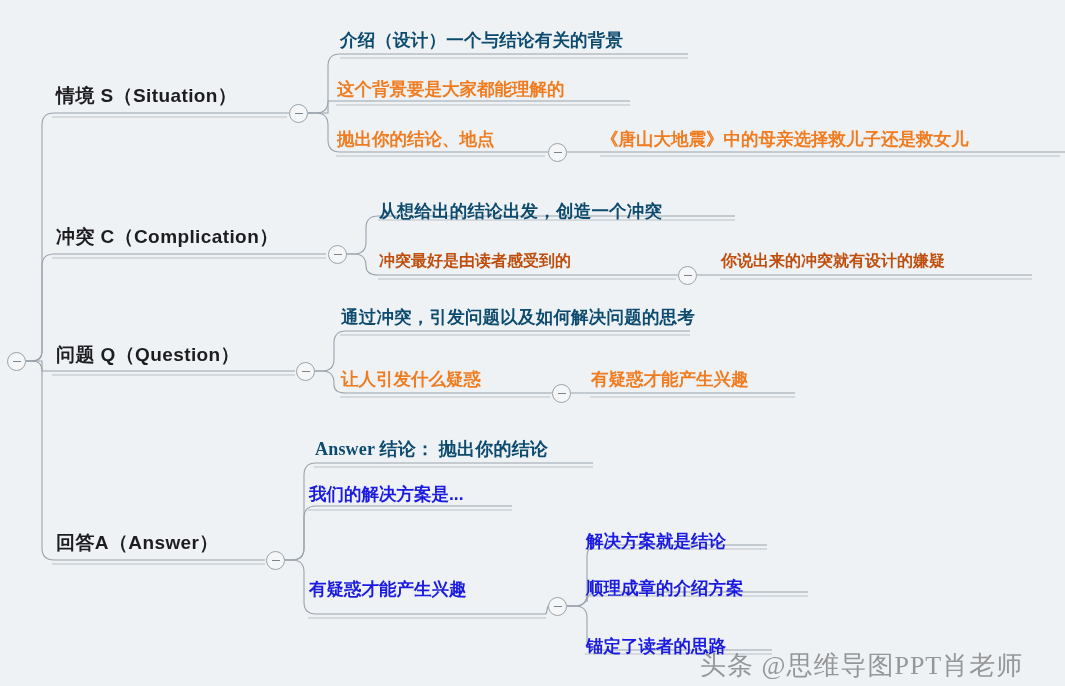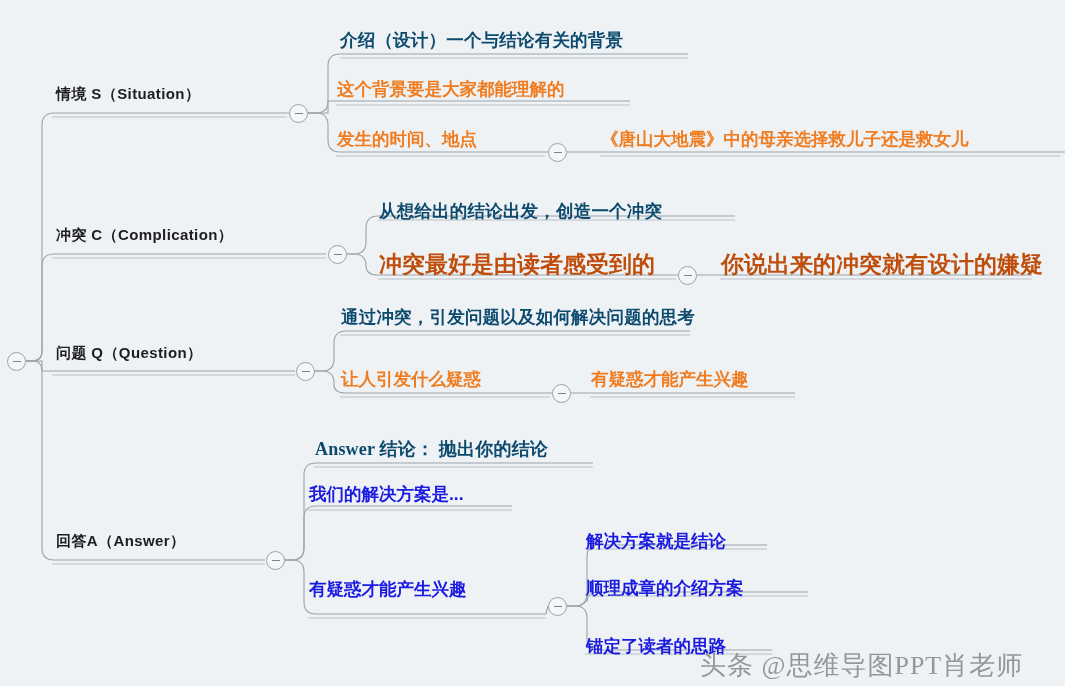--- a/index.html
+++ b/index.html
@@ -29,36 +29,36 @@
   }
   .node {
     position: absolute;
     white-space: nowrap;
     font-weight: bold;
     line-height: 1.1;
     padding-bottom: 3px;
     box-sizing: border-box;
   }
   .node.lvl1 {
-    font-size: 15px;
+    font-size: 19px;
     color: #1d1d1f;
     letter-spacing: 0.4px;
   }
   .node.lvl2-dark {
     font-size: 17.5px;
     color: #0c4a6e;
     letter-spacing: 0.2px;
   }
   .node.orange {
     font-size: 17.5px;
     color: #f07c1f;
     text-align: right;
   }
   .node.orange-dark {
-    font-size: 23px;
+    font-size: 16px;
     color: #bf4e0c;
   }
   .node.blue {
     font-size: 17.5px;
     color: #1a1ae0;
     text-align: right;
   }
   .node.serifish {
     font-family: "Liberation Serif", "DejaVu Serif", serif;
     font-size: 18px;
@@ -166,21 +166,21 @@
     </g>
   </svg>
 
   <div class="toggle" style="left:7px; top:352px;"></div>
 
   <div class="node lvl1" style="left:56px; top:86px;">情境 S（Situation）</div>
   <div class="toggle" style="left:289px; top:104px;"></div>
 
   <div class="node lvl2-dark" style="left:340px; top:31px;">介绍（设计）一个与结论有关的背景</div>
   <div class="node orange" style="left:337px; top:80px;">这个背景要是大家都能理解的</div>
-  <div class="node orange" style="left:337px; top:130px;">发生的时间、地点</div>
+  <div class="node orange" style="left:337px; top:130px;">抛出你的结论、地点</div>
   <div class="toggle" style="left:548px; top:143px;"></div>
   <div class="node orange" style="left:601px; top:130px;">《唐山大地震》中的母亲选择救儿子还是救女儿</div>
 
   <div class="node lvl1" style="left:56px; top:227px;">冲突 C（Complication）</div>
   <div class="toggle" style="left:328px; top:245px;"></div>
 
   <div class="node lvl2-dark" style="left:379px; top:202px;">从想给出的结论出发，创造一个冲突</div>
   <div class="node orange-dark" style="left:379px; top:252px;">冲突最好是由读者感受到的</div>
   <div class="toggle" style="left:678px; top:266px;"></div>
   <div class="node orange-dark" style="left:721px; top:252px;">你说出来的冲突就有设计的嫌疑</div>

